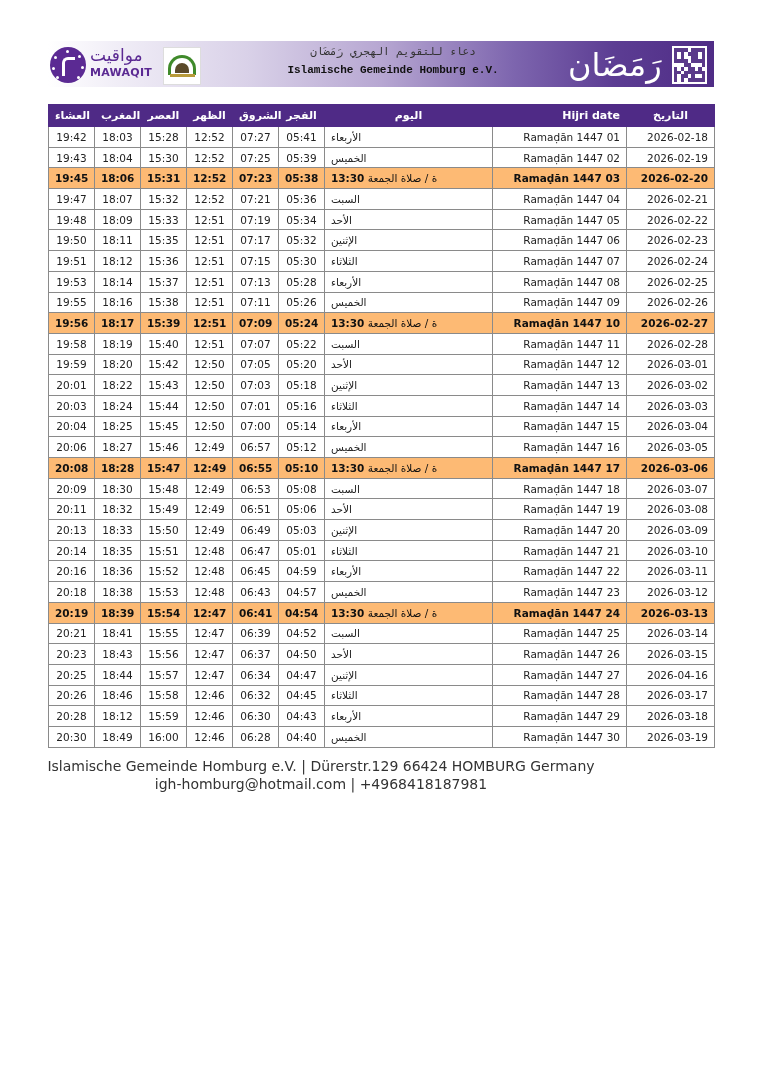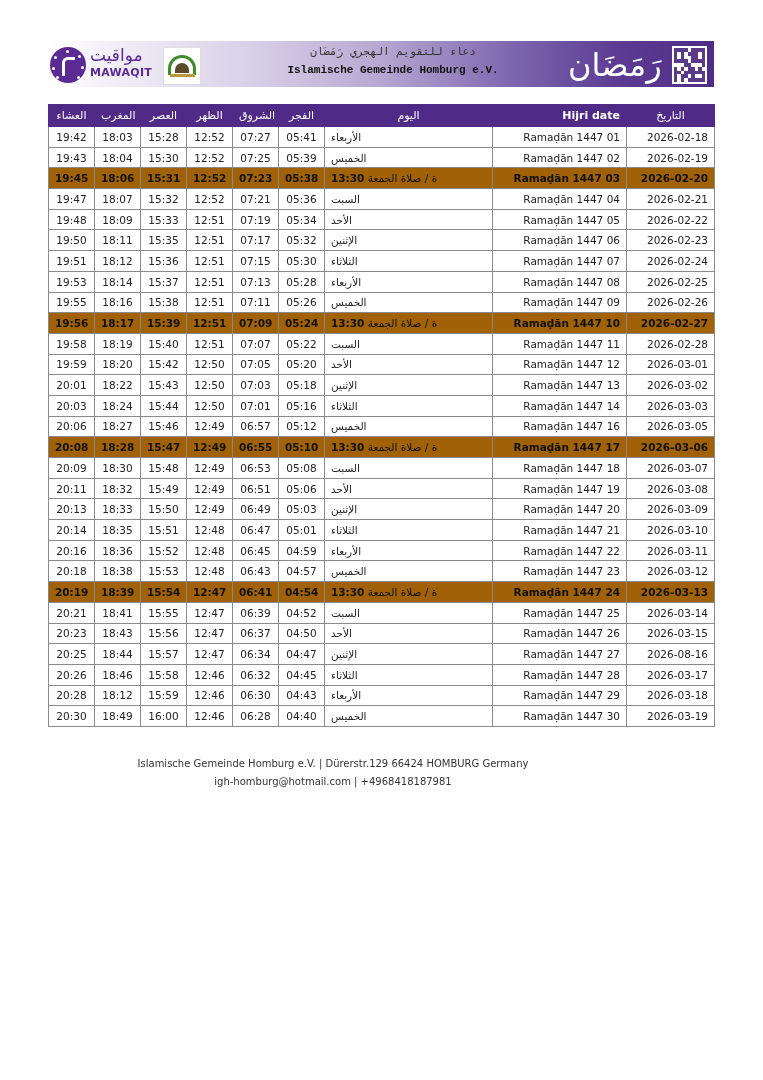--- a/index.html
+++ b/index.html
@@ -24,34 +24,34 @@
   .qr { position: absolute; left: 624px; top: 5px; width: 35px; height: 38px; background: #fff; padding: 2px; box-sizing: border-box; }
   .qr-grid { width: 100%; height: 100%; display: grid; grid-template-columns: repeat(9, 1fr); grid-template-rows: repeat(9, 1fr); }
   .qr-grid span { background: #fff; }
   .qr-grid span.b { background: #5b3a8a; }
 
   table.schedule {
     position: absolute; left: 48px; top: 104px; width: 666px;
     border-collapse: collapse; table-layout: fixed; font-size: 10.5px;
   }
   table.schedule th {
-    background: #4f2a86; color: #fff; font-weight: normal; height: 21px; padding: 0 6px;
+    background: #4f2a86; color: #fff; font-weight: bold; height: 21px; padding: 0 6px;
     border: 1px solid #4f2a86; font-size: 11px;
   }
   table.schedule th.hijri { font-weight: bold; text-align: right; }
   table.schedule th.greg, table.schedule th.day { text-align: center; }
   table.schedule td {
     border: 1px solid #8a8a8a; height: 19.7px; padding: 0 6px; text-align: center; color: #222; white-space: nowrap; overflow: hidden;
   }
   table.schedule td.greg, table.schedule td.hijri, table.schedule td.day { text-align: right; }
   table.schedule td.day { direction: rtl; text-align: left; }
-  table.schedule tr.friday td { background: #a16207; font-weight: bold; color: #111; }
+  table.schedule tr.friday td { background: #fdba74; font-weight: bold; color: #111; }
   table.schedule tr.friday td.day { font-weight: normal; }
   table.schedule tr.friday td.day b { font-weight: bold; }
-  .footer { position: absolute; left: 12px; width: 642px; text-align: center; font-size: 10px; color: #333; }
+  .footer { position: absolute; left: 0; width: 642px; text-align: center; font-size: 14px; color: #333; }
 </style>
 </head>
 <body>
 
 <div class="header">
   <div class="logo-mawaqit">
     <span class="dot" style="left:16px;top:3px"></span>
     <span class="dot" style="left:28px;top:8px"></span>
     <span class="dot" style="left:31px;top:19px"></span>
     <span class="dot" style="left:27px;top:29px"></span>
@@ -333,20 +333,31 @@
         <td>18:24</td>
         <td>15:44</td>
         <td>12:50</td>
         <td>07:01</td>
         <td>05:16</td>
         <td class="day">الثلاثاء</td>
         <td class="hijri">Ramaḍān 1447 14</td>
         <td class="greg">2026-03-03</td>
       </tr>
       <tr>
+        <td>20:04</td>
+        <td>18:25</td>
+        <td>15:45</td>
+        <td>12:50</td>
+        <td>07:00</td>
+        <td>05:14</td>
+        <td class="day">الأربعاء</td>
+        <td class="hijri">Ramaḍān 1447 15</td>
+        <td class="greg">2026-03-04</td>
+      </tr>
+      <tr>
         <td>20:06</td>
         <td>18:27</td>
         <td>15:46</td>
         <td>12:49</td>
         <td>06:57</td>
         <td>05:12</td>
         <td class="day">الخميس</td>
         <td class="hijri">Ramaḍān 1447 16</td>
         <td class="greg">2026-03-05</td>
       </tr>
@@ -462,21 +473,21 @@
       </tr>
       <tr>
         <td>20:25</td>
         <td>18:44</td>
         <td>15:57</td>
         <td>12:47</td>
         <td>06:34</td>
         <td>04:47</td>
         <td class="day">الإثنين</td>
         <td class="hijri">Ramaḍān 1447 27</td>
-        <td class="greg">2026-08-16</td>
+        <td class="greg">2026-04-16</td>
       </tr>
       <tr>
         <td>20:26</td>
         <td>18:46</td>
         <td>15:58</td>
         <td>12:46</td>
         <td>06:32</td>
         <td>04:45</td>
         <td class="day">الثلاثاء</td>
         <td class="hijri">Ramaḍān 1447 28</td>

